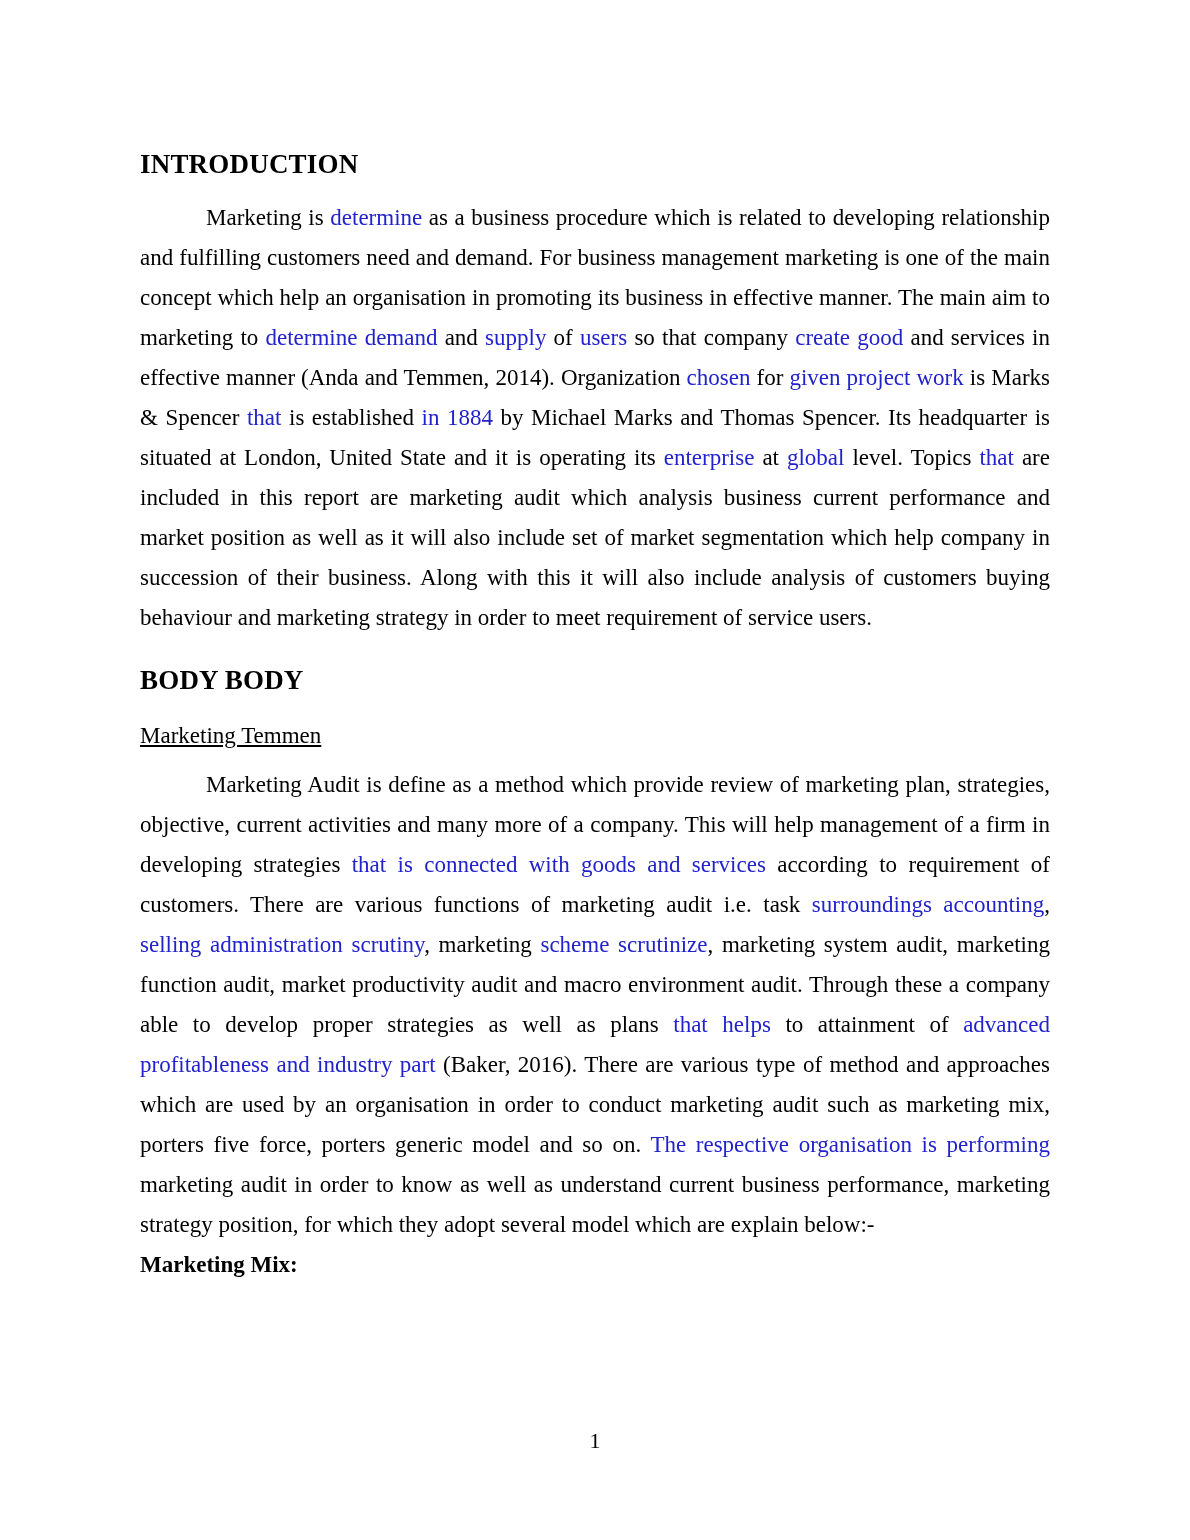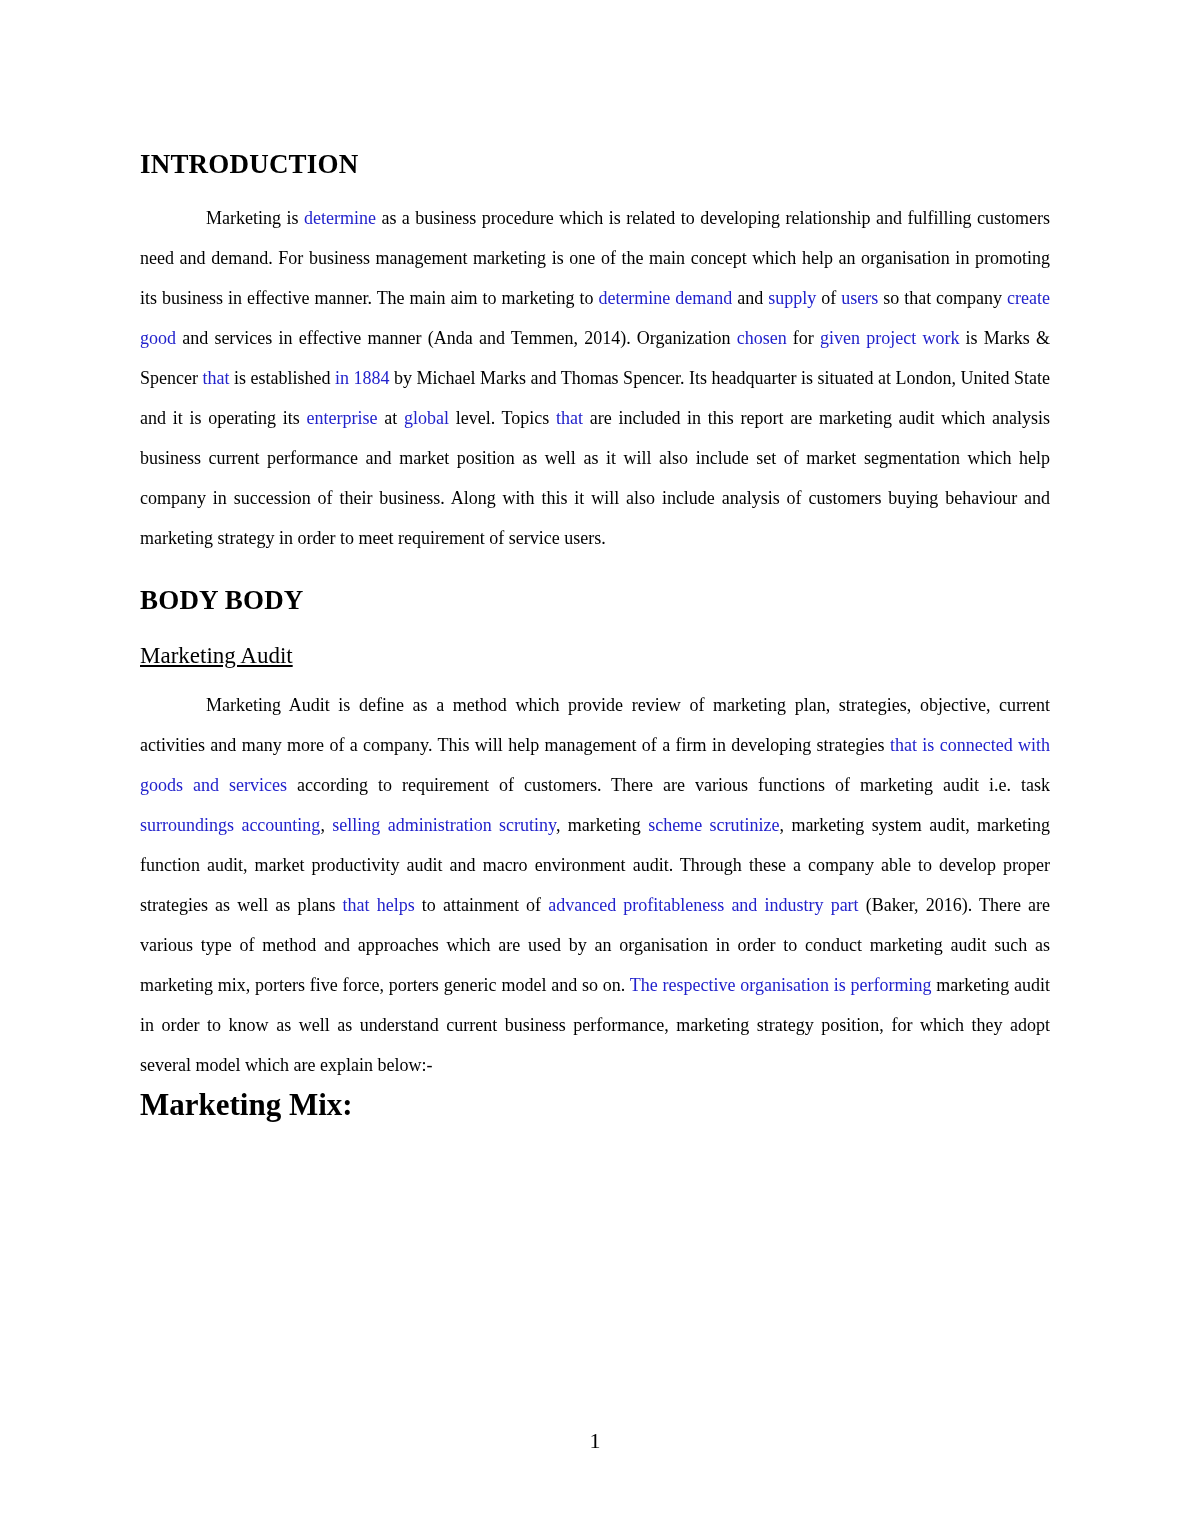--- a/index.html
+++ b/index.html
@@ -34,33 +34,33 @@
     margin: 26px 0 24px 0;
   }
   .doc-subheading {
     font-size: 23px;
     font-weight: 400;
     text-decoration: underline;
     margin: 0 0 14px 0;
     line-height: 1.3;
   }
   .para {
-    font-size: 18px;
+    font-size: 23px;
     line-height: 40px;
     text-align: justify;
     margin: 0;
   }
   .para.indented {
     text-indent: 66px;
   }
   .run-blue {
     color: var(--accent);
   }
   .bold-line {
-    font-size: 31px;
+    font-size: 23px;
     line-height: 40px;
     font-weight: 700;
     margin: 0;
   }
   .page-footer {
     position: absolute;
     left: 0;
     right: 0;
     bottom: 88px;
     text-align: center;
@@ -72,21 +72,21 @@
 <body>
 
 <div class="page">
 
   <h1 class="doc-heading">INTRODUCTION</h1>
 
   <p class="para indented"><span>Marketing is </span><span class="run-blue">determine</span><span> as a business procedure which is related to developing relationship and fulfilling customers need and demand. For business management marketing is one of the main concept which help an organisation in promoting its business in effective manner. The main aim to marketing to </span><span class="run-blue">determine demand</span><span> and </span><span class="run-blue">supply</span><span> of </span><span class="run-blue">users</span><span> so that company </span><span class="run-blue">create good</span><span> and services in effective manner (Anda and Temmen, 2014). Organization </span><span class="run-blue">chosen</span><span> for </span><span class="run-blue">given project work</span><span> is Marks &amp; Spencer </span><span class="run-blue">that</span><span> is established </span><span class="run-blue">in 1884</span><span> by Michael Marks and Thomas Spencer. Its headquarter is situated at London, United State and it is operating its </span><span class="run-blue">enterprise</span><span> at </span><span class="run-blue">global</span><span> level. Topics </span><span class="run-blue">that</span><span> are included in this report are marketing audit which analysis business current performance and market position as well as it will also include set of market segmentation which help company in succession of their business. Along with this it will also include analysis of customers buying behaviour and marketing strategy in order to meet requirement of service users.</span></p>
 
   <h1 class="doc-heading main-body">BODY BODY</h1>
 
-  <h2 class="doc-subheading">Marketing Audit</h2>
+  <h2 class="doc-subheading">Marketing Temmen</h2>
 
   <p class="para indented"><span>Marketing Audit is define as a method which provide review of marketing plan, strategies, objective, current activities and many more of a company. This will help management of a firm in developing strategies </span><span class="run-blue">that is connected with goods and services</span><span> according to requirement of customers. There are various functions of marketing audit i.e. task </span><span class="run-blue">surroundings accounting</span><span>, </span><span class="run-blue">selling administration scrutiny</span><span>, marketing </span><span class="run-blue">scheme scrutinize</span><span>, marketing system audit, marketing function audit, market productivity audit and macro environment audit. Through these a company able to develop proper strategies as well as plans </span><span class="run-blue">that helps</span><span> to attainment of </span><span class="run-blue">advanced profitableness and industry part</span><span> (Baker, 2016). There are various type of method and approaches which are used by an organisation in order to conduct marketing audit such as marketing mix, porters five force, porters generic model and so on. </span><span class="run-blue">The respective organisation is performing</span><span> marketing audit in order to know as well as understand current business performance, marketing strategy position, for which they adopt several model which are explain below:-</span></p>
 
   <p class="bold-line">Marketing Mix:</p>
 
   <div class="page-footer">1</div>
 
 </div>
 
 </body></html>

